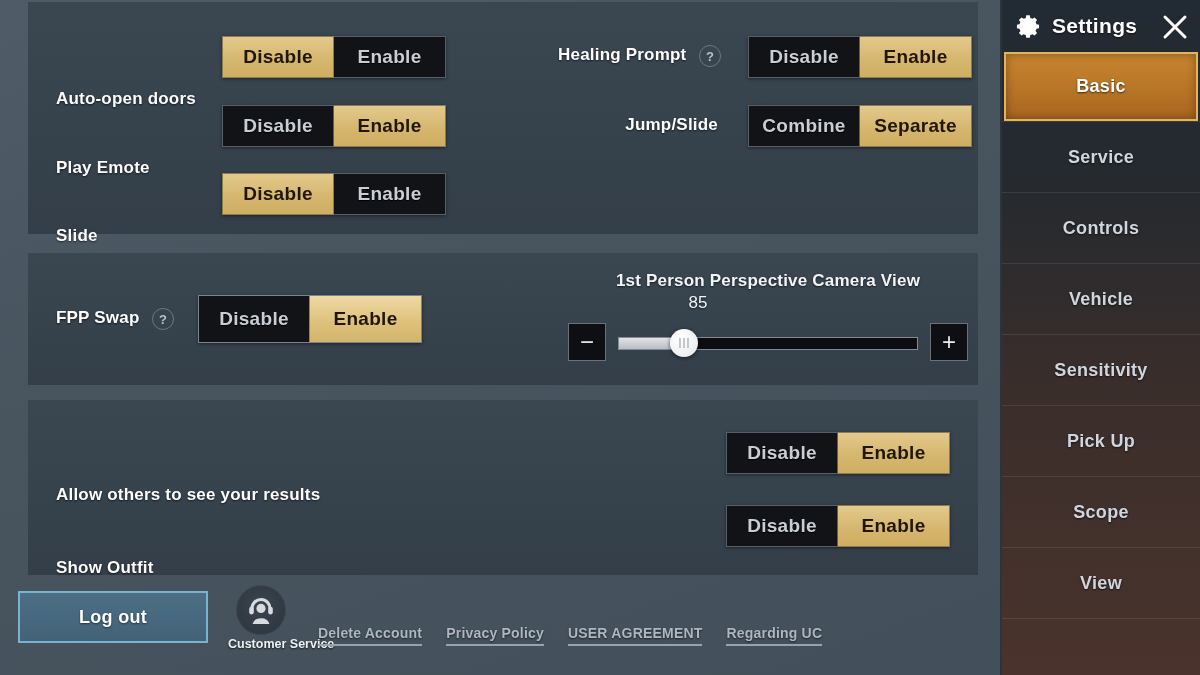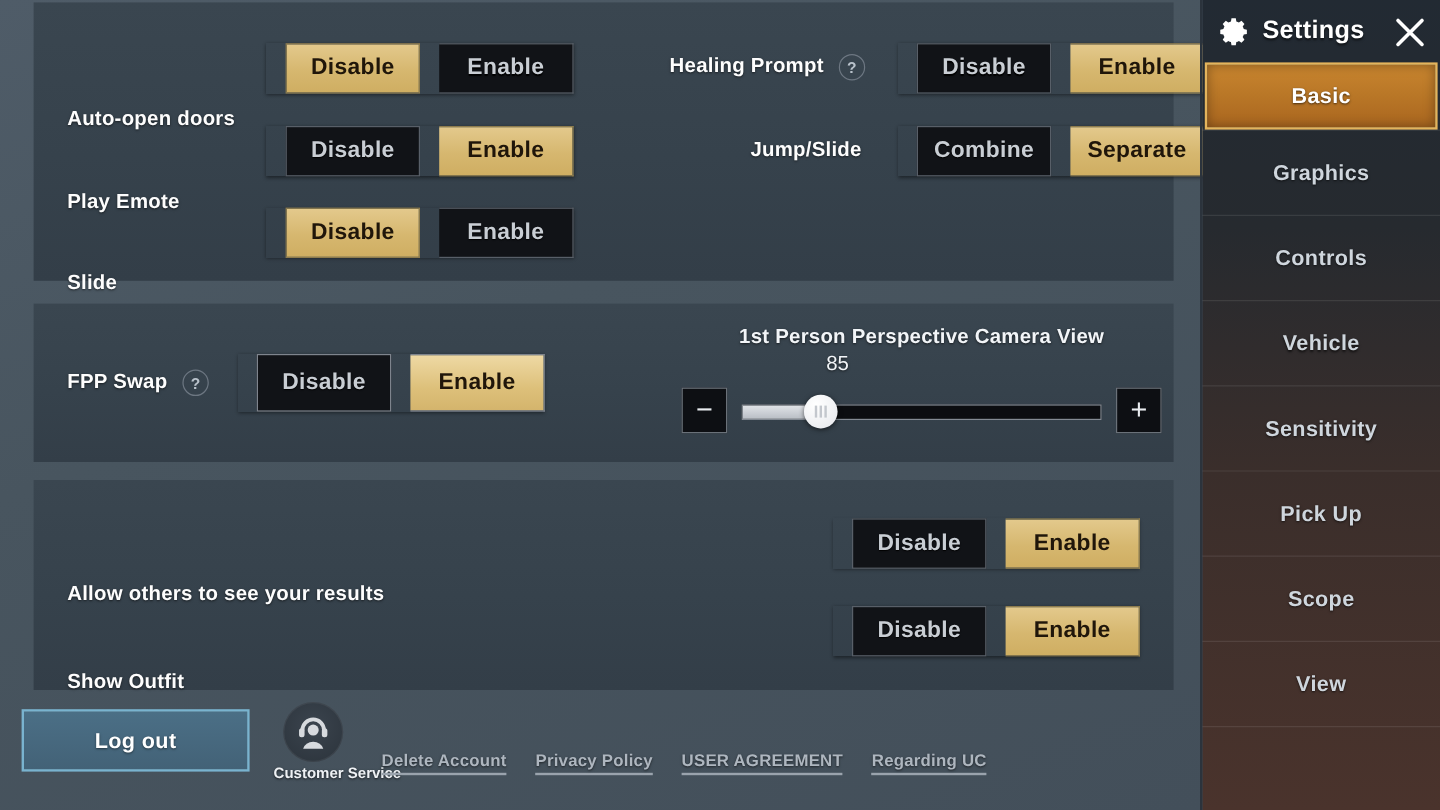--- a/index.html
+++ b/index.html
@@ -39,21 +39,21 @@
     border:1.5px solid #6d7782; color:#b9c2cb;
     font-size:13px; font-weight:700; line-height:1;
     vertical-align:middle; margin-left:8px;
   }
 
   
   .seg { display:flex; height:42px; box-shadow:0 1px 3px rgba(0,0,0,.45); }
   .seg .opt {
     width:112px; display:flex; align-items:center; justify-content:center;
     font-size:19px; font-weight:700; letter-spacing:.3px;
-    border:1px solid #585f68; font-family:"Liberation Sans", sans-serif;margin-left:16px;
+    border:1px solid #585f68; font-family:"Liberation Sans", sans-serif;
   }
   .seg .opt + .opt { border-left:none; }
   .seg .opt.off { background:#111317; color:#c9ced4; text-shadow:0 1px 1px #000; }
   .seg .opt.on  {
     background:linear-gradient(180deg,#e3c98c 0%,#d6b76f 55%,#cfae62 100%);
     color:#20160a; border-color:#8e7c4d; text-shadow:none;
   }
   .seg.bright .opt.on {
     background:linear-gradient(180deg,#eed9a4 0%,#ddc07a 60%,#d4b46c 100%);
   }
@@ -140,21 +140,21 @@
   .sb-item {
     height:71px; display:flex; align-items:center; justify-content:center;
     color:#cfd6dd; font-size:18px; font-weight:700; letter-spacing:.3px;
     border-top:1px solid rgba(255,255,255,.09);
     text-shadow:0 1px 2px rgba(0,0,0,.65);
     position:relative;
   }
   .sb-item.active {
     background:linear-gradient(180deg,#c8852f 0%,#b97727 48%,#a9661f 100%);
     border:2px solid #e4b45c; color:#ffffff;
-    margin:0 2px; height:56px;
+    margin:0 2px; height:69px;
     box-shadow:0 0 10px rgba(0,0,0,.35) inset;
   }
   .sb-item.partial { height:40px; align-items:flex-start; color:#7b6a62; font-size:10px; padding-top:28px; }
 </style>
 </head>
 <body>
 
 <div id="content">
 
   <div class="panel" id="panel-basic">
@@ -304,21 +304,21 @@
     <div id="sb-title">Settings</div>
     <svg id="close-icon" viewBox="0 0 24 24">
       <path d="M4 4 L20 20 M20 4 L4 20" stroke="#ffffff" stroke-width="2.4" stroke-linecap="round"></path>
     </svg>
   </div>
 
   <div class="sb-item active">
       <span>Basic</span>
     </div>
   <div class="sb-item">
-      <span>Graphics</span>
+      <span>Service</span>
     </div>
   <div class="sb-item">
       <span>Controls</span>
     </div>
   <div class="sb-item">
       <span>Vehicle</span>
     </div>
   <div class="sb-item">
       <span>Sensitivity</span>
     </div>

